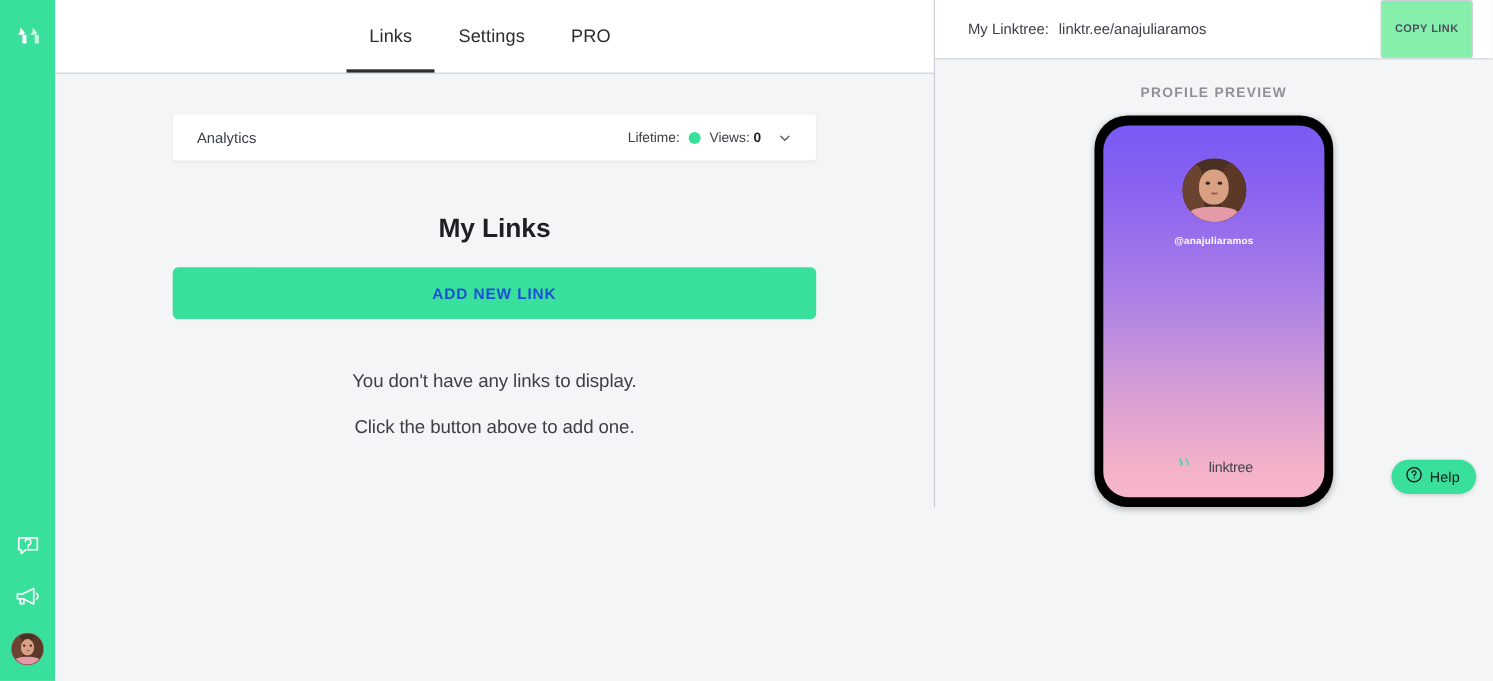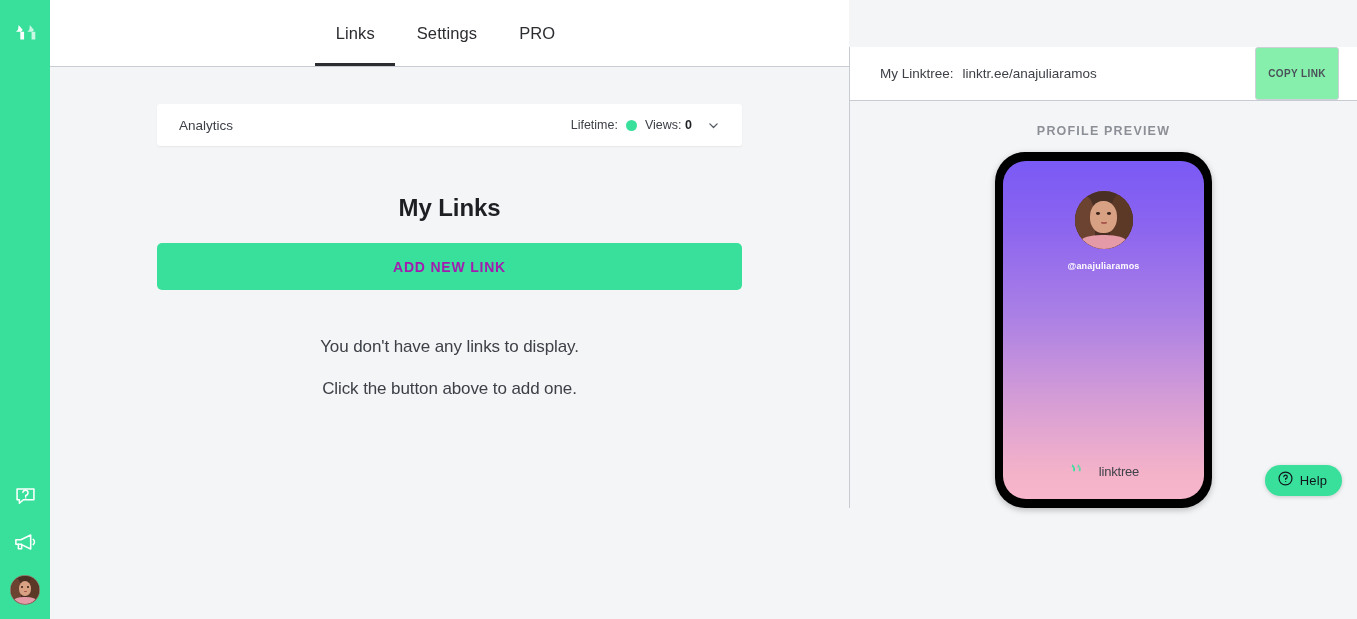--- a/index.html
+++ b/index.html
@@ -185,21 +185,21 @@
     letter-spacing: -0.1px;
   }
 
   .add-link-btn {
     margin-top: 21px;
     width: 585px;
     height: 47px;
     background: #39e09b;
     border: none;
     border-radius: 5px;
-    color: #a21caf;
+    color: #1d4ed8;
     font-size: 14px;
     font-weight: 700;
     letter-spacing: 0.8px;
     cursor: pointer;
     font-family: "Liberation Sans", sans-serif;
     display: flex;
     align-items: center;
     justify-content: center;
   }
 
@@ -214,21 +214,20 @@
   
   .right-panel {
     flex: 1;
     height: 461px;
     background: #f4f5f7;
     border-left: 1px solid #c8ccd2;
     display: flex;
     flex-direction: column;
     align-items: center;
     position: relative;
-    margin-top: 47px;
   }
 
   .right-header {
     width: 100%;
     height: 67px;
     background: #ffffff;
     border-bottom: 1px solid #c8ccd2;
     display: flex;
     align-items: center;
     padding: 0 18px 0 30px;

